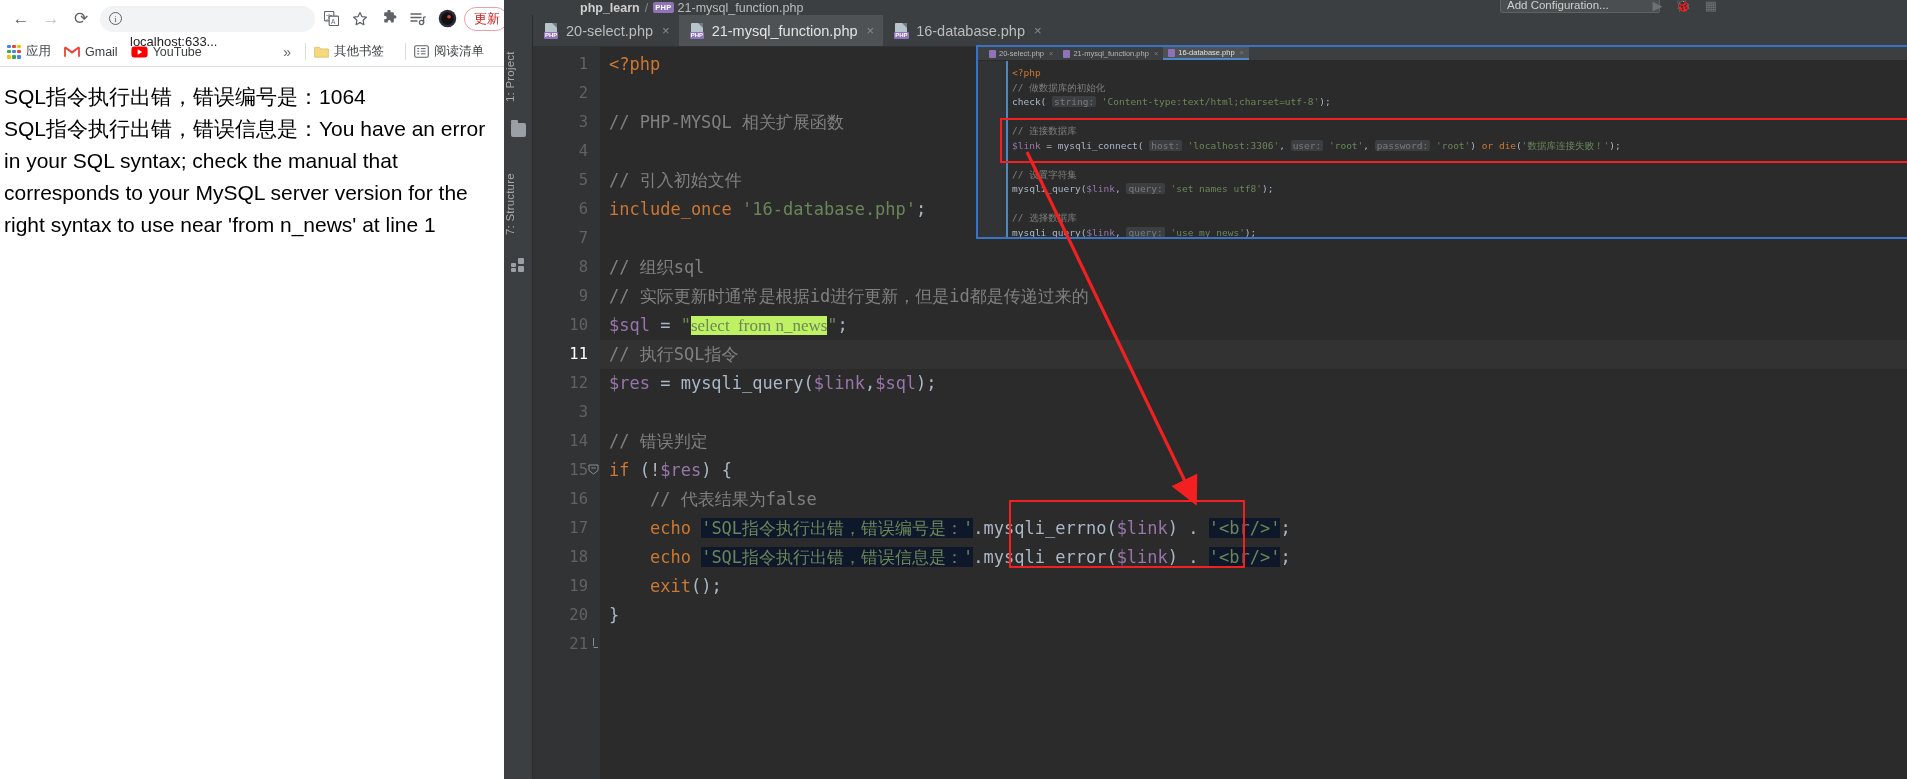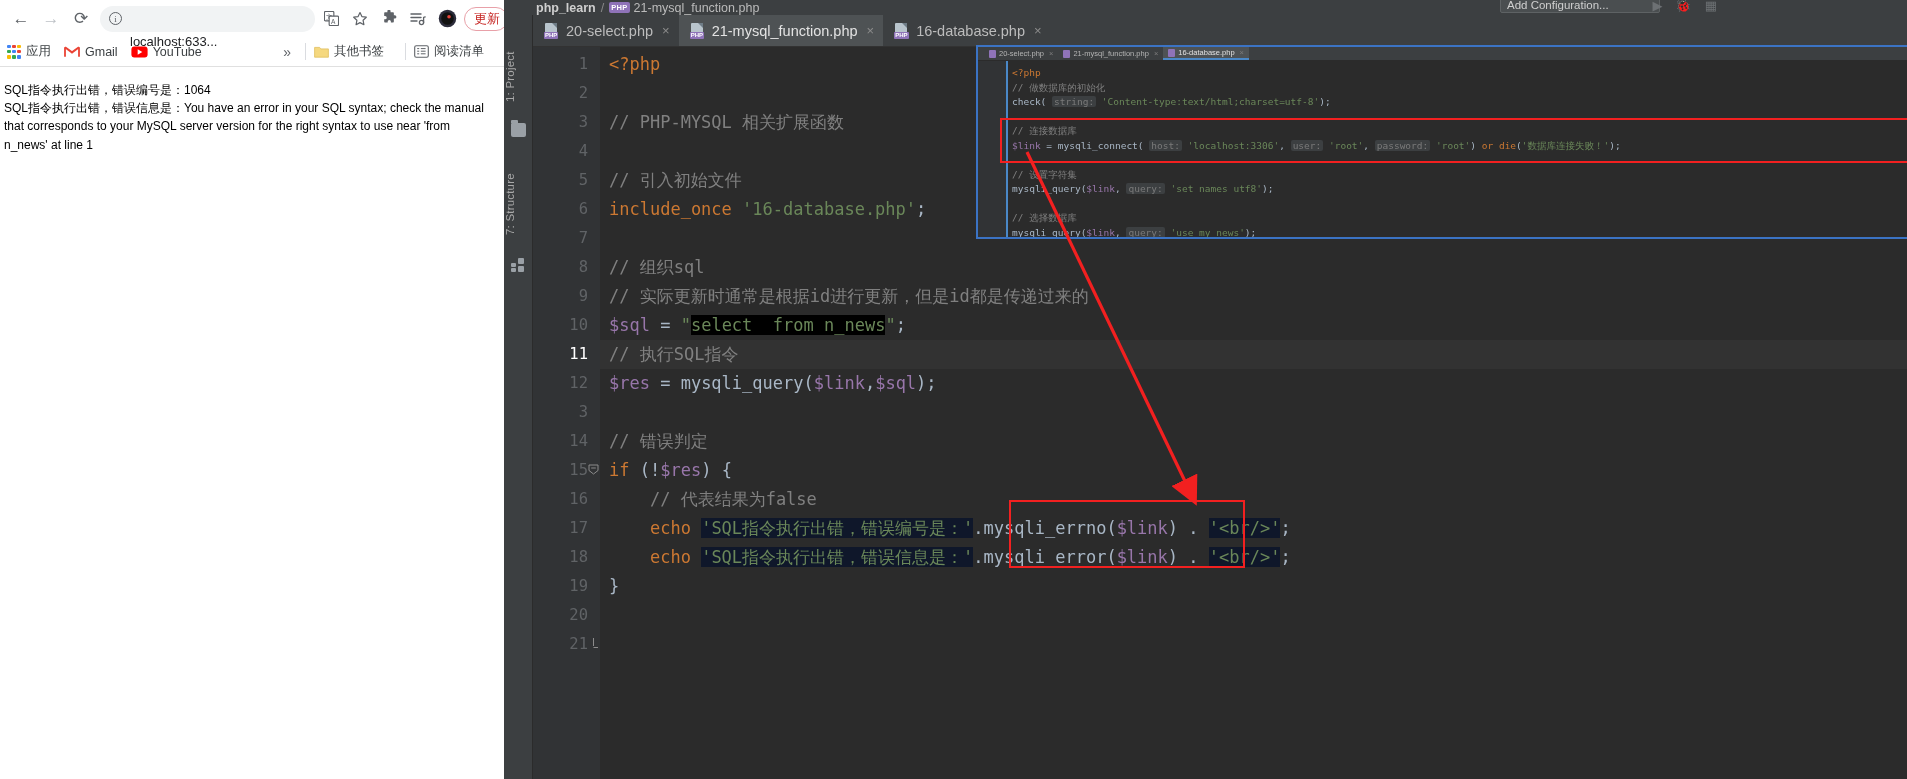--- a/index.html
+++ b/index.html
@@ -79,36 +79,36 @@
     width: 14px; height: 14px;
     display: grid; grid-template-columns: repeat(3, 1fr); grid-template-rows: repeat(3,1fr);
     gap: 1.5px;
   }
   .apps-grid i { display: block; border-radius: 1px; }
   .bm-sep { width: 1px; height: 17px; background: #dadce0; margin: 0 8px; }
   .chev { color: #5f6368; font-size: 14px; margin-left: auto; margin-right: 6px; }
 
   .bw-page {
     padding: 14px 10px 0 4px;
-    font-size: 12px;
+    font-size: 21px;
     color: #000;
     line-height: 1.52;
   }
   .bw-page p { margin: 0; }
 
   
   .ide {
     position: absolute; left: 504px; top: 0;
     width: 1403px; height: 779px;
     background: #3c3f41;
   }
   .ide-breadcrumb {
     height: 15px;
     display: flex; align-items: center;
-    padding-left: 32px;
+    padding-left: 76px;
     font-size: 12.5px; color: #bbbbbb;
     background: #3c3f41;
     overflow: hidden;
   }
   .ide-breadcrumb .crumb-bold { font-weight: bold; color: #cfcfcf; }
   .ide-breadcrumb .sep { margin: 0 5px; color: #888; }
   .php-badge {
     display: inline-block;
     background: #8f73b8; color: #fff;
     font-size: 7.5px; font-weight: bold;
@@ -238,21 +238,21 @@
     padding-left: 9px;
     color: #a9b7c6;
   }
   .cl.caret { background: #323232; }
   .kw  { color: #cc7832; text-align: right; }
   .cmt { color: #808080; }
   .str { color: #6a8759; }
   .var { color: #9876aa; }
   .def { color: #a9b7c6; }
   .hl-str { background: #0f172a; }
-  .hl-sel { background: #000000; }
+  .hl-sel { background: #bef264; font-family: Liberation Serif, serif; }
 
   
   .preview {
     position: absolute;
     left: 472px; top: 45px;
     width: 935px; height: 194px;
     background: #2b2b2b;
     border: 2px solid #3b73c4;
     overflow: hidden;
     z-index: 5;
@@ -555,20 +555,21 @@
         <div class="cl"><span class="cmt">// 实际更新时通常是根据id进行更新，但是id都是传递过来的</span></div>
         <div class="cl"><span class="var">$sql</span><span class="def"> = </span><span class="str">"</span><span class="str hl-sel">select  from n_news</span><span class="str">"</span><span class="def">;</span></div>
         <div class="cl caret"><span class="cmt">// 执行SQL指令</span></div>
         <div class="cl"><span class="var">$res</span><span class="def"> = mysqli_query(</span><span class="var">$link</span><span class="def">,</span><span class="var">$sql</span><span class="def">);</span></div>
         <div class="cl"> </div>
         <div class="cl"><span class="cmt">// 错误判定</span></div>
         <div class="cl"><span class="kw">if</span><span class="def"> (!</span><span class="var">$res</span><span class="def">) {</span></div>
         <div class="cl"><span class="cmt">    // 代表结果为false</span></div>
         <div class="cl"><span class="def">    </span><span class="kw">echo </span><span class="str hl-str">'SQL指令执行出错，错误编号是：'</span><span class="def">.mysqli_errno(</span><span class="var">$link</span><span class="def">)</span><span class="def"> . </span><span class="str hl-str">'&lt;br/&gt;'</span><span class="def">;</span></div>
         <div class="cl"><span class="def">    </span><span class="kw">echo </span><span class="str hl-str">'SQL指令执行出错，错误信息是：'</span><span class="def">.mysqli_error(</span><span class="var">$link</span><span class="def">)</span><span class="def"> . </span><span class="str hl-str">'&lt;br/&gt;'</span><span class="def">;</span></div>
+        <div class="cl"><span class="def">    </span><span class="kw">exit</span><span class="def">();</span></div>
         <div class="cl"><span class="def">}</span></div>
         <div class="cl"> </div>
       </div>
 
     </div>
 
     <div class="preview">
       <div class="pv-tabs">
         <div class="pv-tab">
           <span class="mini-ico"></span>

